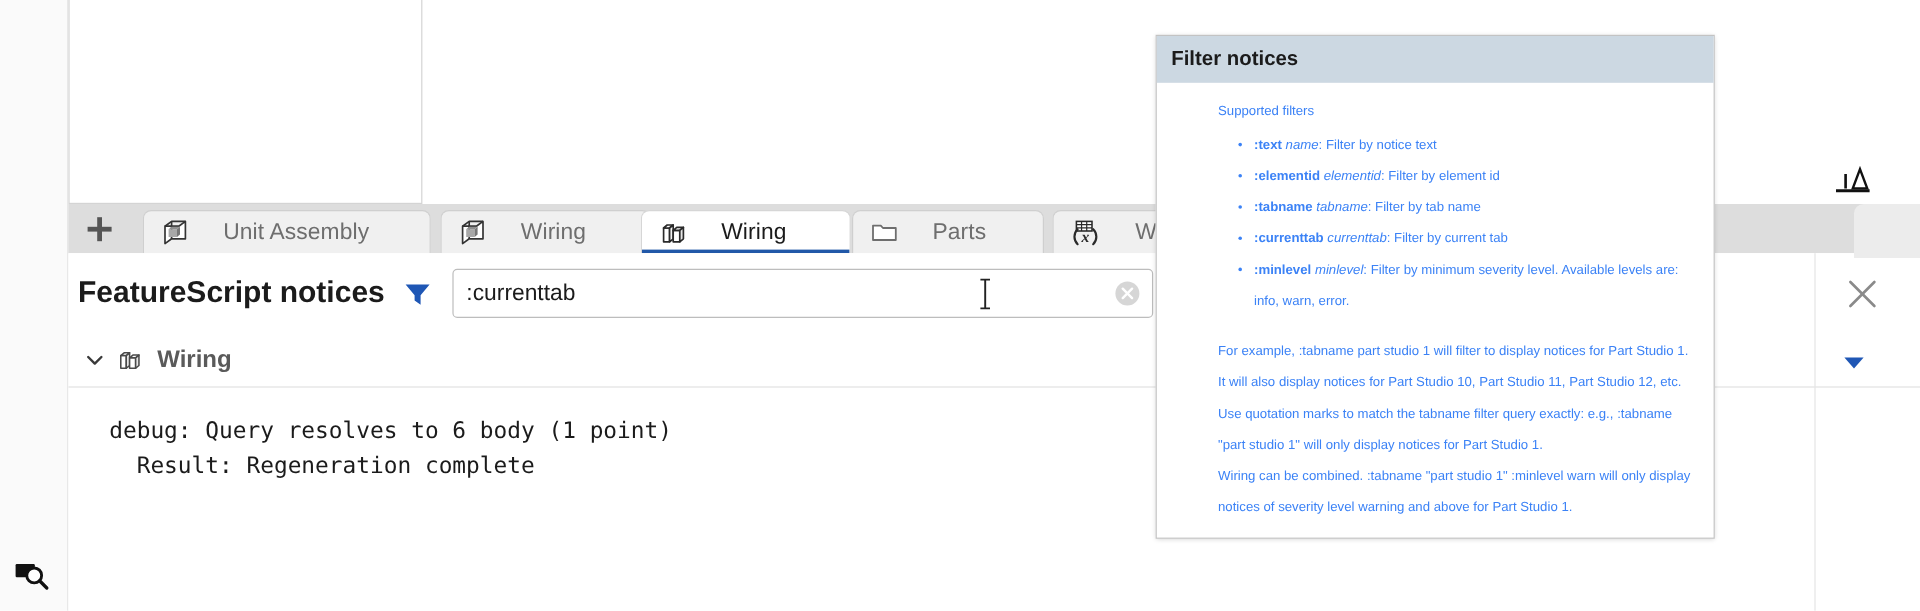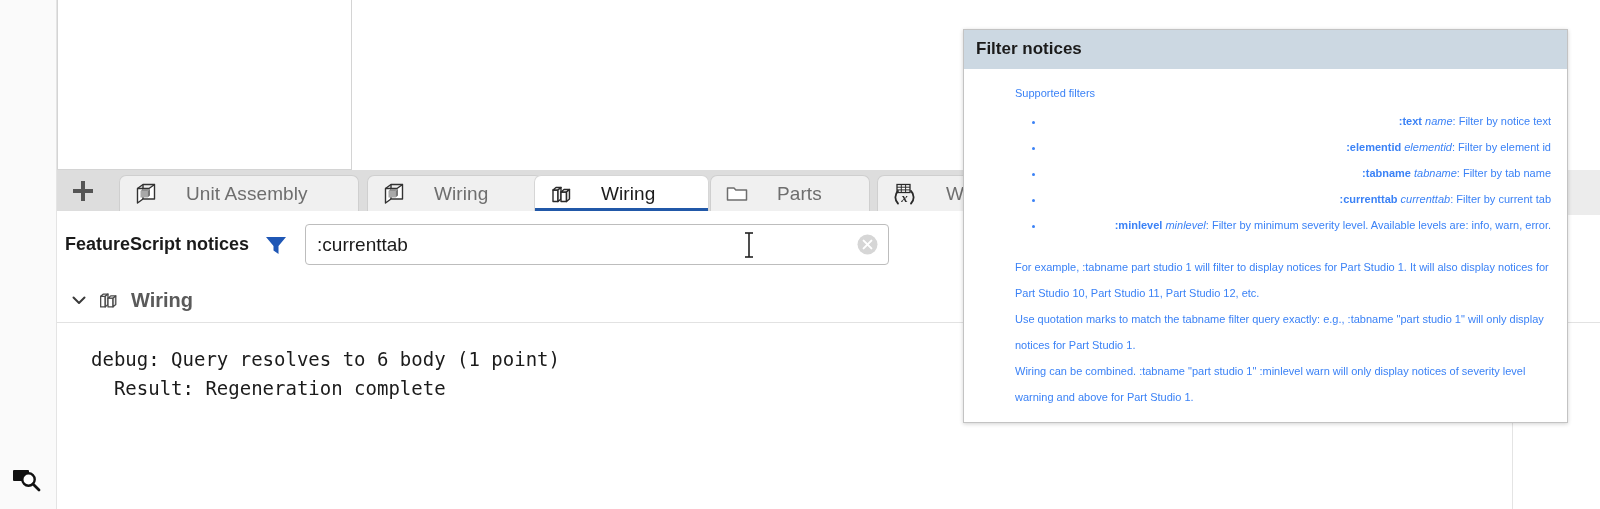--- a/index.html
+++ b/index.html
@@ -122,21 +122,21 @@
   #notices-header {
     position: absolute;
     left: 0; top: 0;
     width: 100%; height: 67px;
     display: flex;
     align-items: center;
     padding-left: 8px;
     box-sizing: border-box;
   }
   #notices-title {
-    font-size: 18px;
+    font-size: 25px;
     font-weight: bold;
     color: #1b1b1b;
     margin-right: 14px;
     white-space: nowrap;
   }
   #filter-funnel-icon { margin-right: 16px; display: flex; align-items: center; }
 
   #filter-input-wrap {
     position: relative;
     width: 584px; height: 41px;
@@ -229,21 +229,21 @@
     position: absolute;
     left: 1535px; top: 295px;
     width: 20px; height: 14px;
     cursor: pointer;
   }
 
   
   #filter-tooltip {
     position: absolute;
     left: 963px; top: 29px;
-    width: 605px;
+    width: 466px;
     background: #ffffff;
     border: 1px solid #c3c3c3;
     box-shadow: 0 1px 4px rgba(0,0,0,0.18);
     box-sizing: border-box;
     z-index: 40;
   }
   #tooltip-header {
     background: #ccd8e2;
     padding: 9px 12px 10px 12px;
     font-size: 17px;
@@ -256,21 +256,21 @@
     line-height: 26px;
     color: #3b82f6;
     margin-left: 39px;
   }
   #tooltip-intro { margin: 0 0 2px 0; }
   #tooltip-filter-list {
     margin: 0 0 0 0;
     padding-left: 30px;
     list-style: disc;
   }
-  #tooltip-filter-list li { margin: 0; padding: 0; text-align: right; }
+  #tooltip-filter-list li { margin: 0; padding: 0; }
   .flt-key { font-weight: bold; }
   .flt-arg { font-style: italic; }
   .tooltip-para { margin: 16px 0 0 0; }
   .tooltip-para.tight { margin-top: 0; }
   .bold { font-weight: normal; }
 </style>
 </head>
 <body>
 
 <div id="left-rail">

